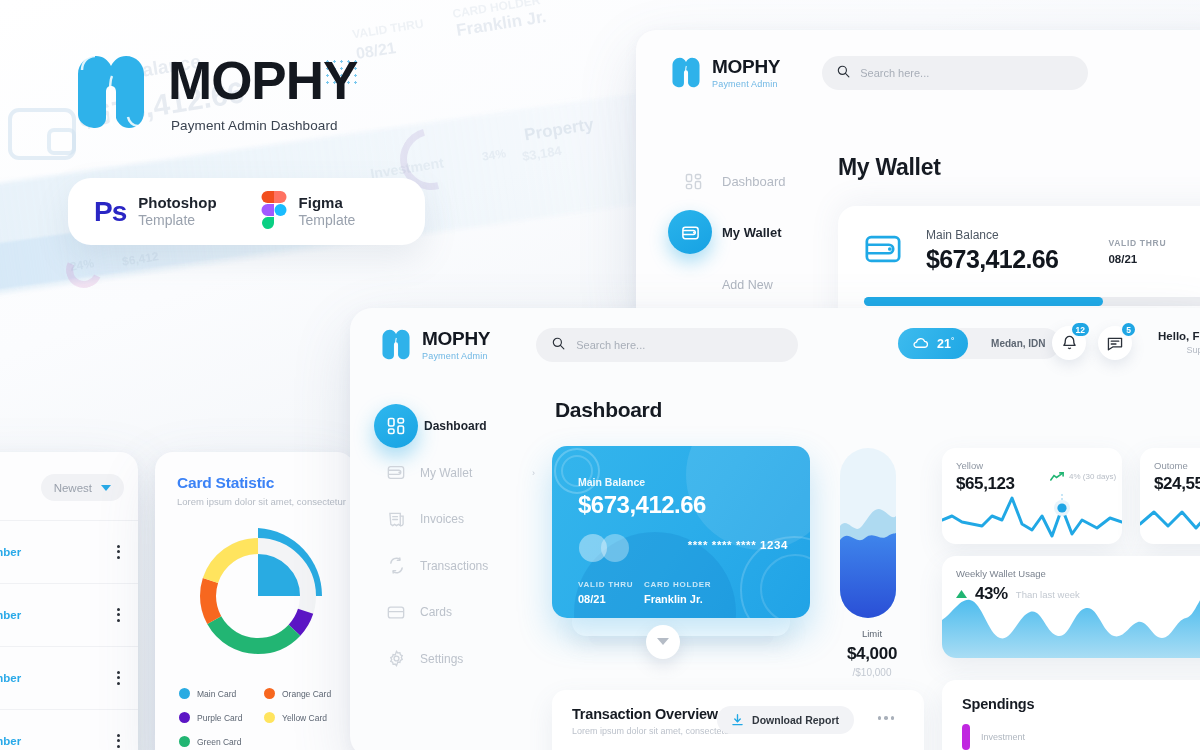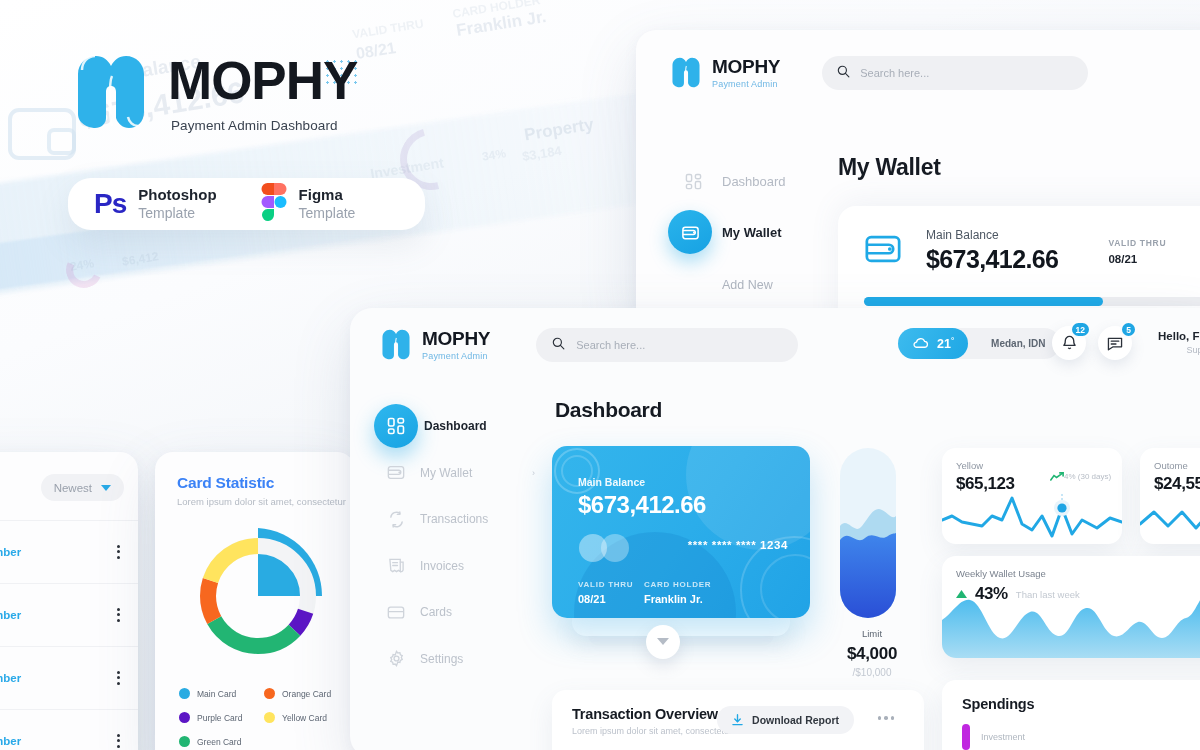--- a/index.html
+++ b/index.html
@@ -63,21 +63,21 @@
   
   .mlogo { position: relative; display: inline-block; }
   .mlogo svg { display: block; }
 
   
   .hero { position: absolute; left: 72px; top: 52px; display: flex; align-items: center; }
   .hero-name { font-size: 53px; font-weight: 800; color: #14181f; letter-spacing: -1px; line-height: 1; }
   .hero-sub { font-size: 13.5px; color: #3a4350; margin-top: 11px; margin-left: 3px; letter-spacing: .1px; }
 
   .tpl-card {
-    position: absolute; left: 68px; top: 178px; width: 357px; height: 52px;
+    position: absolute; left: 68px; top: 178px; width: 357px; height: 67px;
     background: #ffffff; border-radius: 23px;
     box-shadow: 0 14px 34px rgba(100,120,150,.13);
     display: flex; align-items: center;
   }
   .tpl-item { display: flex; align-items: center; gap: 12px; }
   .tpl-item:first-child { margin-left: 26px; }
   .tpl-item:last-child { margin-left: 44px; }
   .ps-glyph { font-size: 28px; font-weight: 800; color: #2a26c4; letter-spacing: -1px; }
   .tpl-t1 { font-size: 15px; font-weight: 700; color: #1d232d; line-height: 1.15; }
   .tpl-t2 { font-size: 14px; color: #9aa2ae; line-height: 1.3; }
@@ -583,39 +583,39 @@
             <rect x="1.5" y="2.5" width="17" height="13" rx="2.5"></rect>
               <path d="M1.5 6.5h11.5a2.3 2.3 0 0 1 0 4.6H1.5"></path>
               <circle cx="13.6" cy="8.8" r="1" fill="#cfd4db" stroke="none"></circle>
           </svg>
         </span>
         <span class="dnav-lbl">My Wallet</span>
         <span class="dnav-chev">›</span>
       </div>
       <div class="dnav-row">
         <span class="dnav-ico">
+          <svg width="17" height="17" viewBox="0 0 18 18" fill="none" stroke="#cfd4db" stroke-width="1.4" stroke-linecap="round">
+            <path d="M2 2.5h11v13l-2-1.3-2 1.3-2-1.3-2 1.3-2-1.3z"></path>
+              <path d="M13 5.5h3v8a2 2 0 0 1-3 1.7"></path>
+              <line x1="5" y1="6" x2="10" y2="6"></line>
+              <line x1="5" y1="9" x2="10" y2="9"></line>
+          </svg>
+        </span>
+        <span class="dnav-lbl">Invoices</span>
+      </div>
+      <div class="dnav-row">
+        <span class="dnav-ico">
           <svg width="17" height="17" viewBox="0 0 18 18" fill="none" stroke="#cfd4db" stroke-width="1.5" stroke-linecap="round">
             <path d="M3 6.5a6 6 0 0 1 9.5-4"></path>
               <path d="M15 11.5a6 6 0 0 1-9.5 4"></path>
               <path d="M12.5 1v2.6h-2.6"></path>
               <path d="M5.5 17v-2.6h2.6"></path>
           </svg>
         </span>
         <span class="dnav-lbl">Transactions</span>
-      </div>
-      <div class="dnav-row">
-        <span class="dnav-ico">
-          <svg width="17" height="17" viewBox="0 0 18 18" fill="none" stroke="#cfd4db" stroke-width="1.4" stroke-linecap="round">
-            <path d="M2 2.5h11v13l-2-1.3-2 1.3-2-1.3-2 1.3-2-1.3z"></path>
-              <path d="M13 5.5h3v8a2 2 0 0 1-3 1.7"></path>
-              <line x1="5" y1="6" x2="10" y2="6"></line>
-              <line x1="5" y1="9" x2="10" y2="9"></line>
-          </svg>
-        </span>
-        <span class="dnav-lbl">Invoices</span>
       </div>
       <div class="dnav-row">
         <span class="dnav-ico">
           <svg width="18" height="15" viewBox="0 0 20 16" fill="none" stroke="#cfd4db" stroke-width="1.5">
             <rect x="1.5" y="2" width="17" height="12" rx="2.5"></rect>
               <line x1="1.5" y1="7" x2="18.5" y2="7"></line>
           </svg>
         </span>
         <span class="dnav-lbl">Cards</span>
       </div>
@@ -673,21 +673,21 @@
       <div class="limit-cap">Limit</div>
       <div class="limit-amt">$4,000</div>
       <div class="limit-tot">/$10,000</div>
     </div>
 
     <div class="mini" style="left:592px;top:140px;width:180px;height:96px;">
       <div style="padding:12px 0 0 14px">
         <div class="mini-lab">Yellow</div>
         <div class="mini-val">$65,123</div>
       </div>
-      <div style="position:absolute;left:108px;top:24px;display:flex;align-items:center;">
+      <div style="position:absolute;left:108px;top:24px;display:flex;align-items:center;gap:5px">
         <svg width="14" height="9" viewBox="0 0 14 9" fill="none" stroke="#21b573" stroke-width="1.6" stroke-linecap="round">
             <path d="M0.8 8L4 3.5 6.6 5.4 13 0.8"></path>
             <path d="M9.8 0.9h3.3v3"></path>
           </svg>
         <span class="mini-delta">4% (30 days)</span>
       </div>
       <svg width="180" height="58" viewBox="0 0 180 58" style="position:absolute;left:0;bottom:0">
         <path d="M0 34 L10 30 L20 36 L30 38 L40 40 L50 30 L60 34 L70 12 L80 38 L90 44 L100 30 L110 50 L120 22 L130 48 L140 34 L155 42 L168 32 L180 36" fill="none" stroke="#21a8e5" stroke-width="3" stroke-linecap="round" stroke-linejoin="round"></path>
         <line x1="120" y1="8" x2="120" y2="22" stroke="#8fcdee" stroke-width="1" stroke-dasharray="2 2"></line>
         <circle cx="120" cy="22" r="8" fill="#e9f4fb"></circle>

